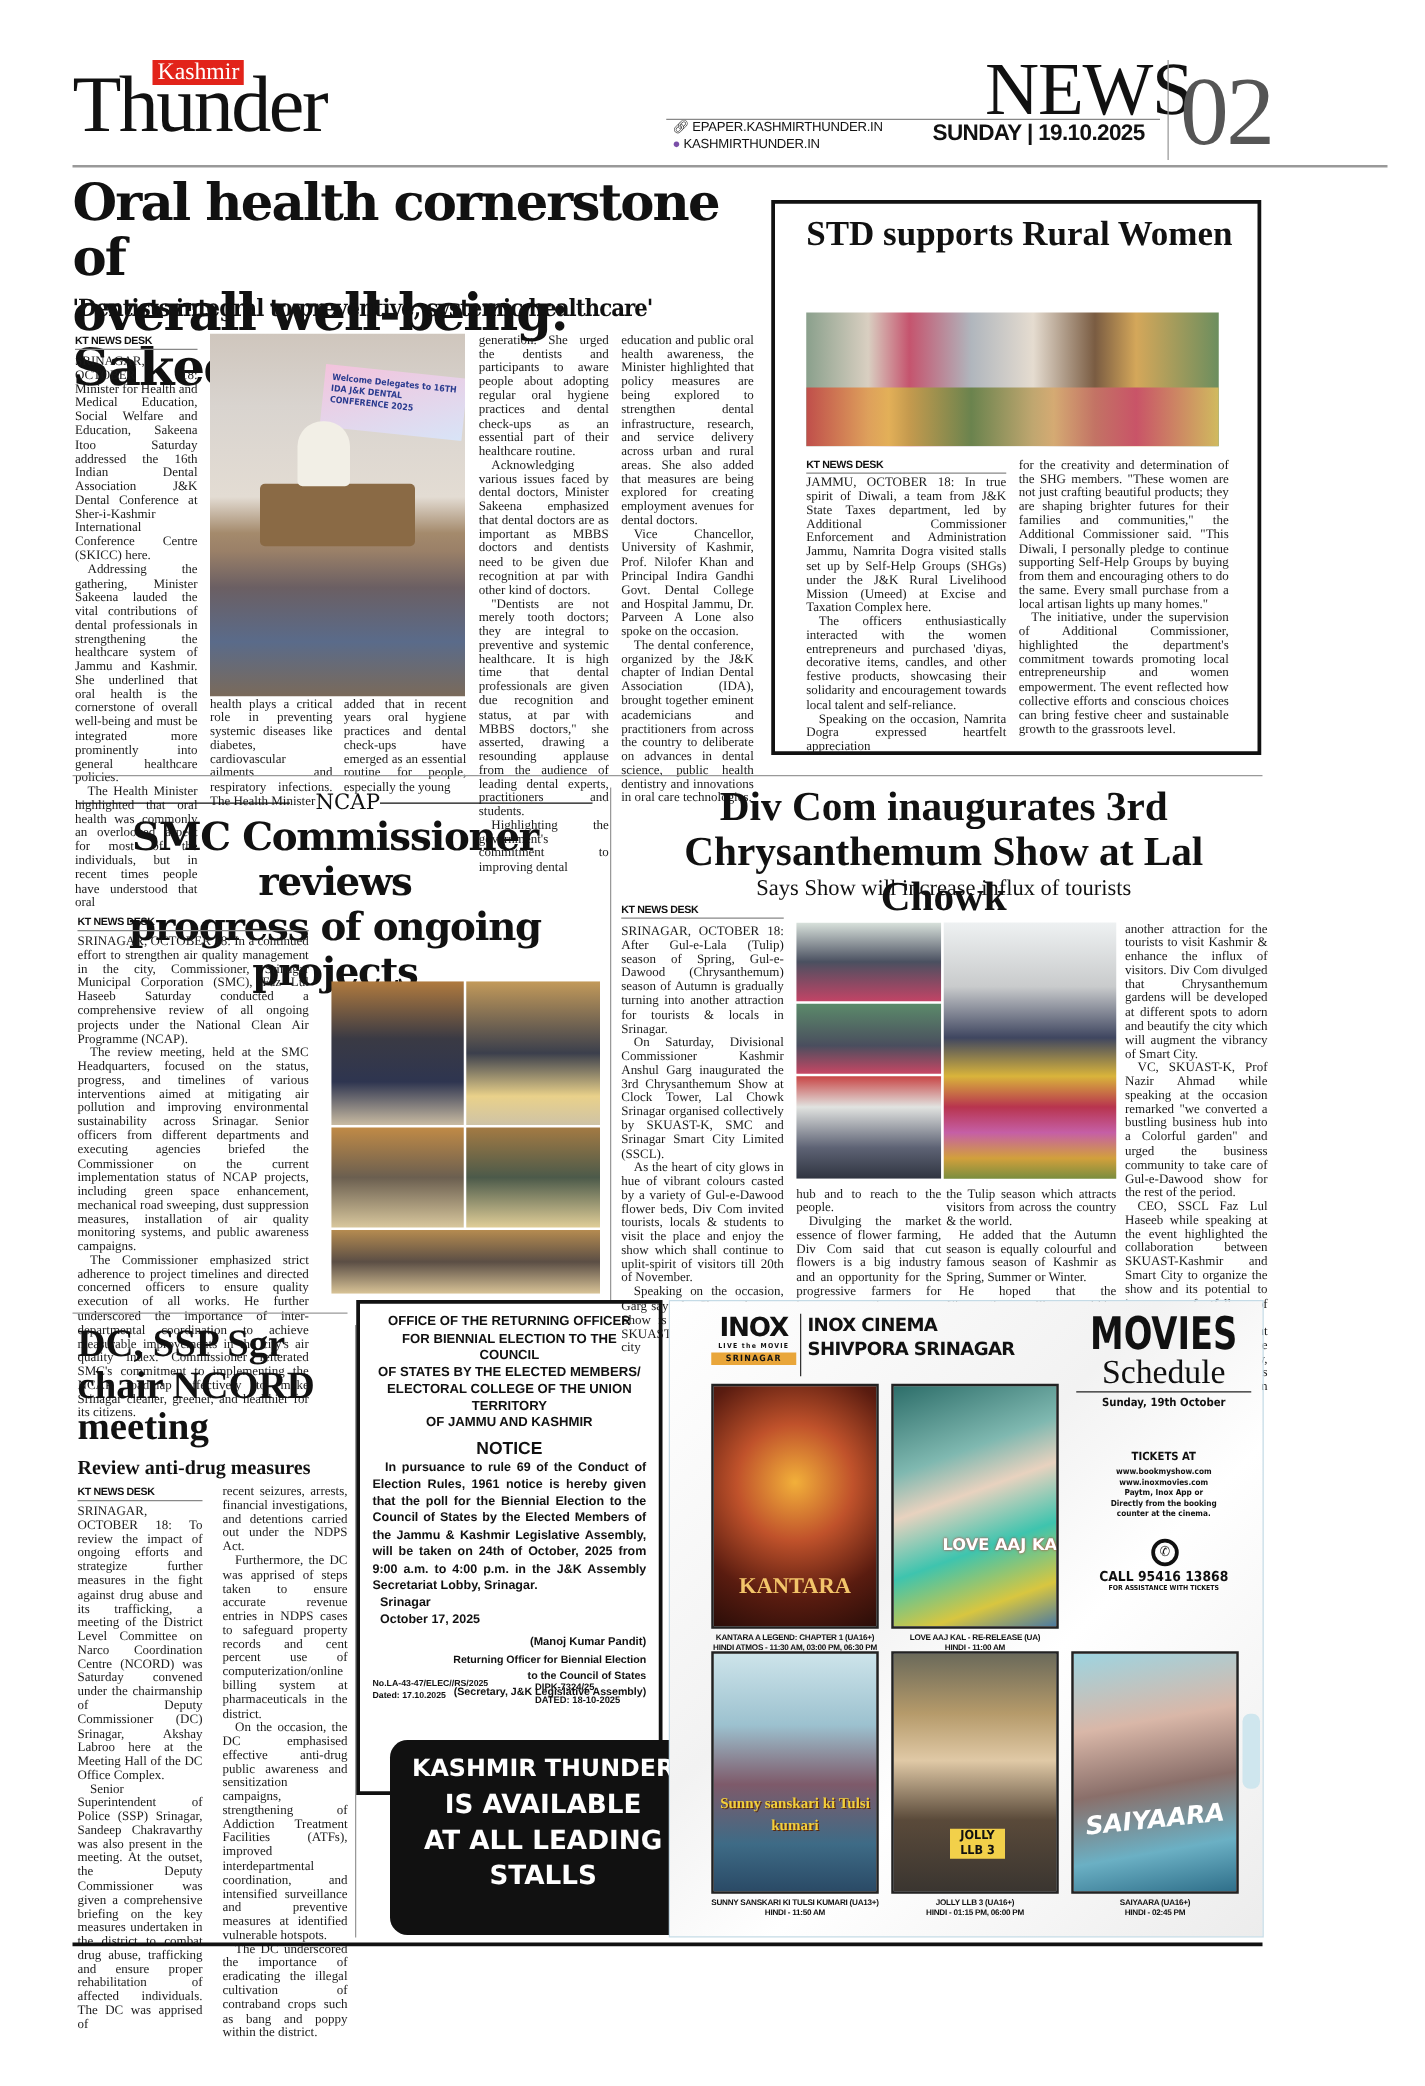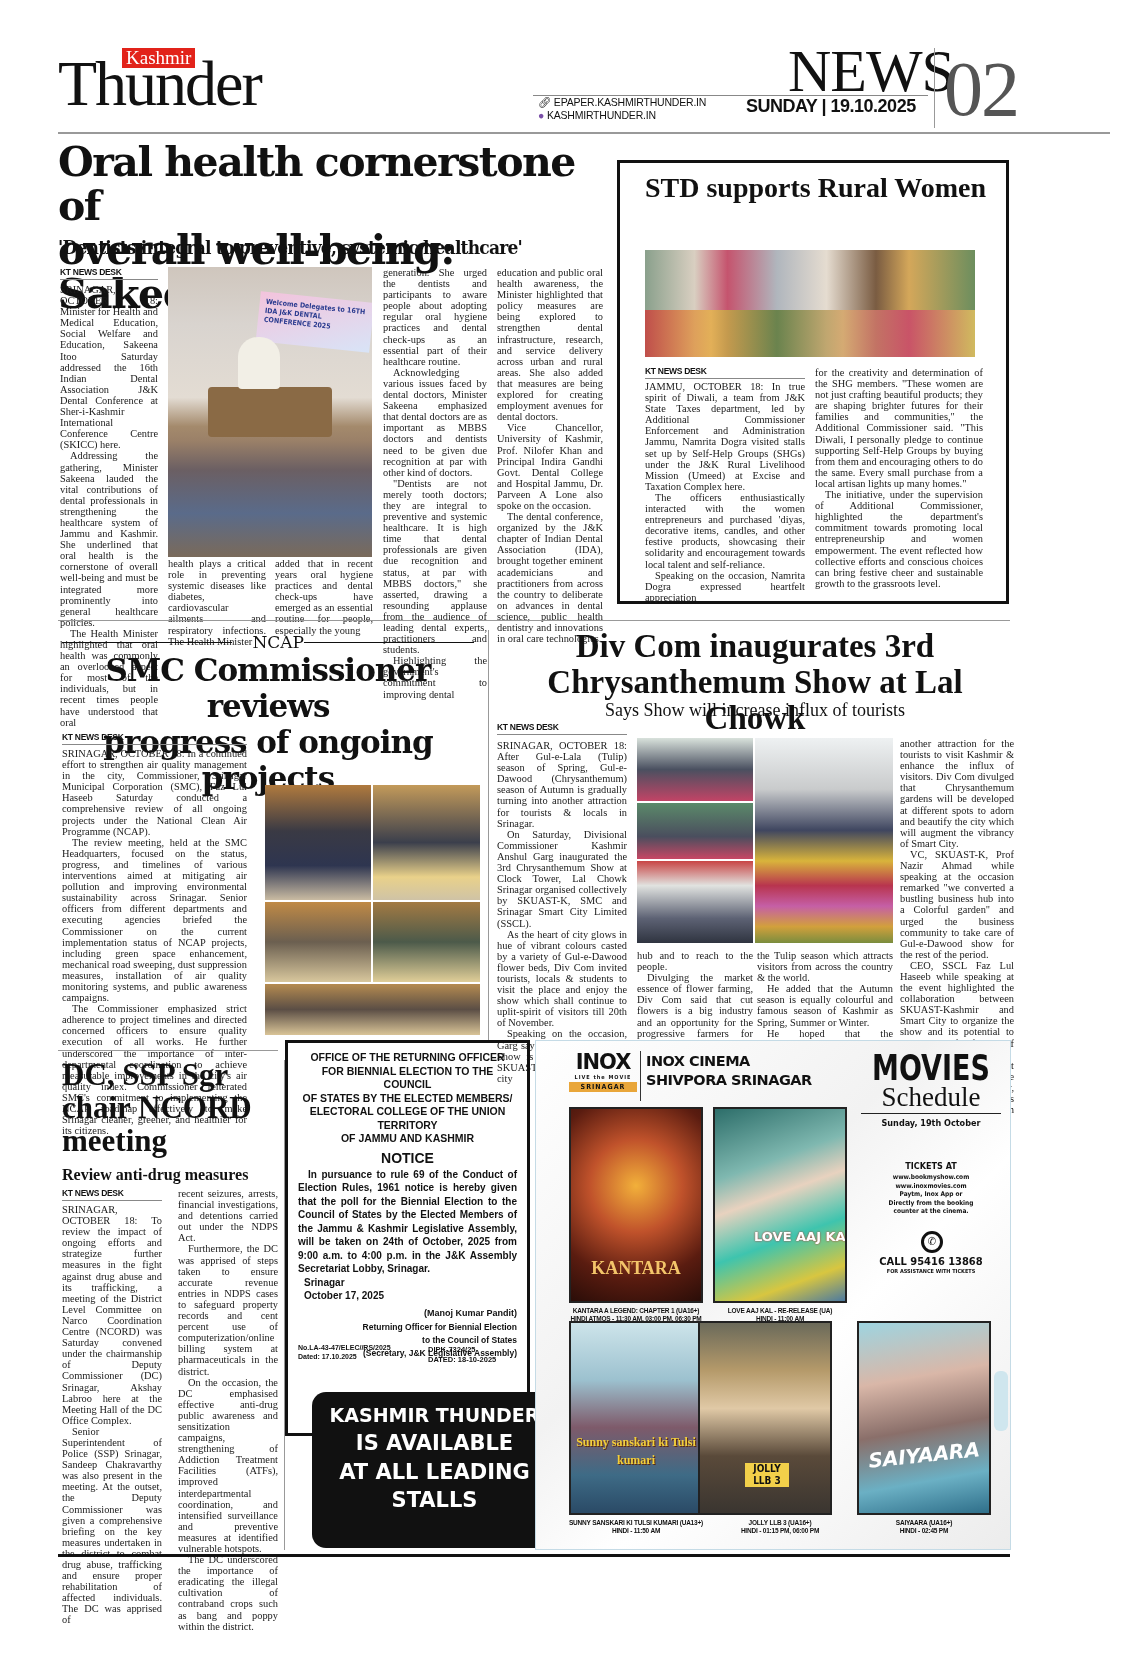--- a/index.html
+++ b/index.html
@@ -282,21 +282,21 @@
   </div>
 
   <div class="abs poster" style="left:33px; top:280px; width:134px; height:194px; background:linear-gradient(180deg,#cde4ea 0%,#9cc1cf 30%,#7e5a6a 55%,#3e6b86 80%,#2a4a66 100%);">
     <div style="position:absolute; top:110px; width:100%; text-align:center; color:#f3cf3a; font-family:'Liberation Serif',serif; font-weight:bold; font-size:12px; line-height:18px; text-shadow:1px 1px 0 #5a2a10;">Sunny sanskari ki Tulsi kumari</div>
   </div>
   <div class="abs cap" style="left:20px; top:478px; width:160px;">
     <div>SUNNY SANSKARI KI TULSI KUMARI (UA13+)</div>
       <div>HINDI - 11:50 AM</div>
   </div>
 
-  <div class="abs poster" style="left:162px; top:280px; width:134px; height:194px; background:linear-gradient(180deg,#6b6a5a 0%,#b59a6a 25%,#e0c9a6 45%,#5a4a3a 70%,#3a3530 100%);">
+  <div class="abs poster" style="left:177px; top:280px; width:134px; height:194px; background:linear-gradient(180deg,#6b6a5a 0%,#b59a6a 25%,#e0c9a6 45%,#5a4a3a 70%,#3a3530 100%);">
     <div style="position:absolute; top:140px; left:45px; width:44px; text-align:center; background:#f2d04a; color:#111; font-family:'DejaVu Sans Condensed','DejaVu Sans',sans-serif; font-weight:bold; font-size:10px; line-height:12px;">JOLLY LLB 3</div>
   </div>
   <div class="abs cap" style="left:170px; top:478px; width:148px;">
     <div>JOLLY LLB 3 (UA16+)</div>
       <div>HINDI - 01:15 PM, 06:00 PM</div>
   </div>
 
   <div class="abs poster" style="left:321px; top:280px; width:134px; height:194px; background:linear-gradient(170deg,#9ed4e0 0%,#d9b7a8 30%,#8a6f6a 55%,#6bb0c4 80%,#2f6f8a 100%);">
     <div style="position:absolute; top:120px; width:100%; text-align:center; color:#fff; font-family:'DejaVu Sans',sans-serif; font-weight:bold; font-style:italic; font-size:20px; transform:rotate(-6deg);">SAIYAARA</div>
   </div>

